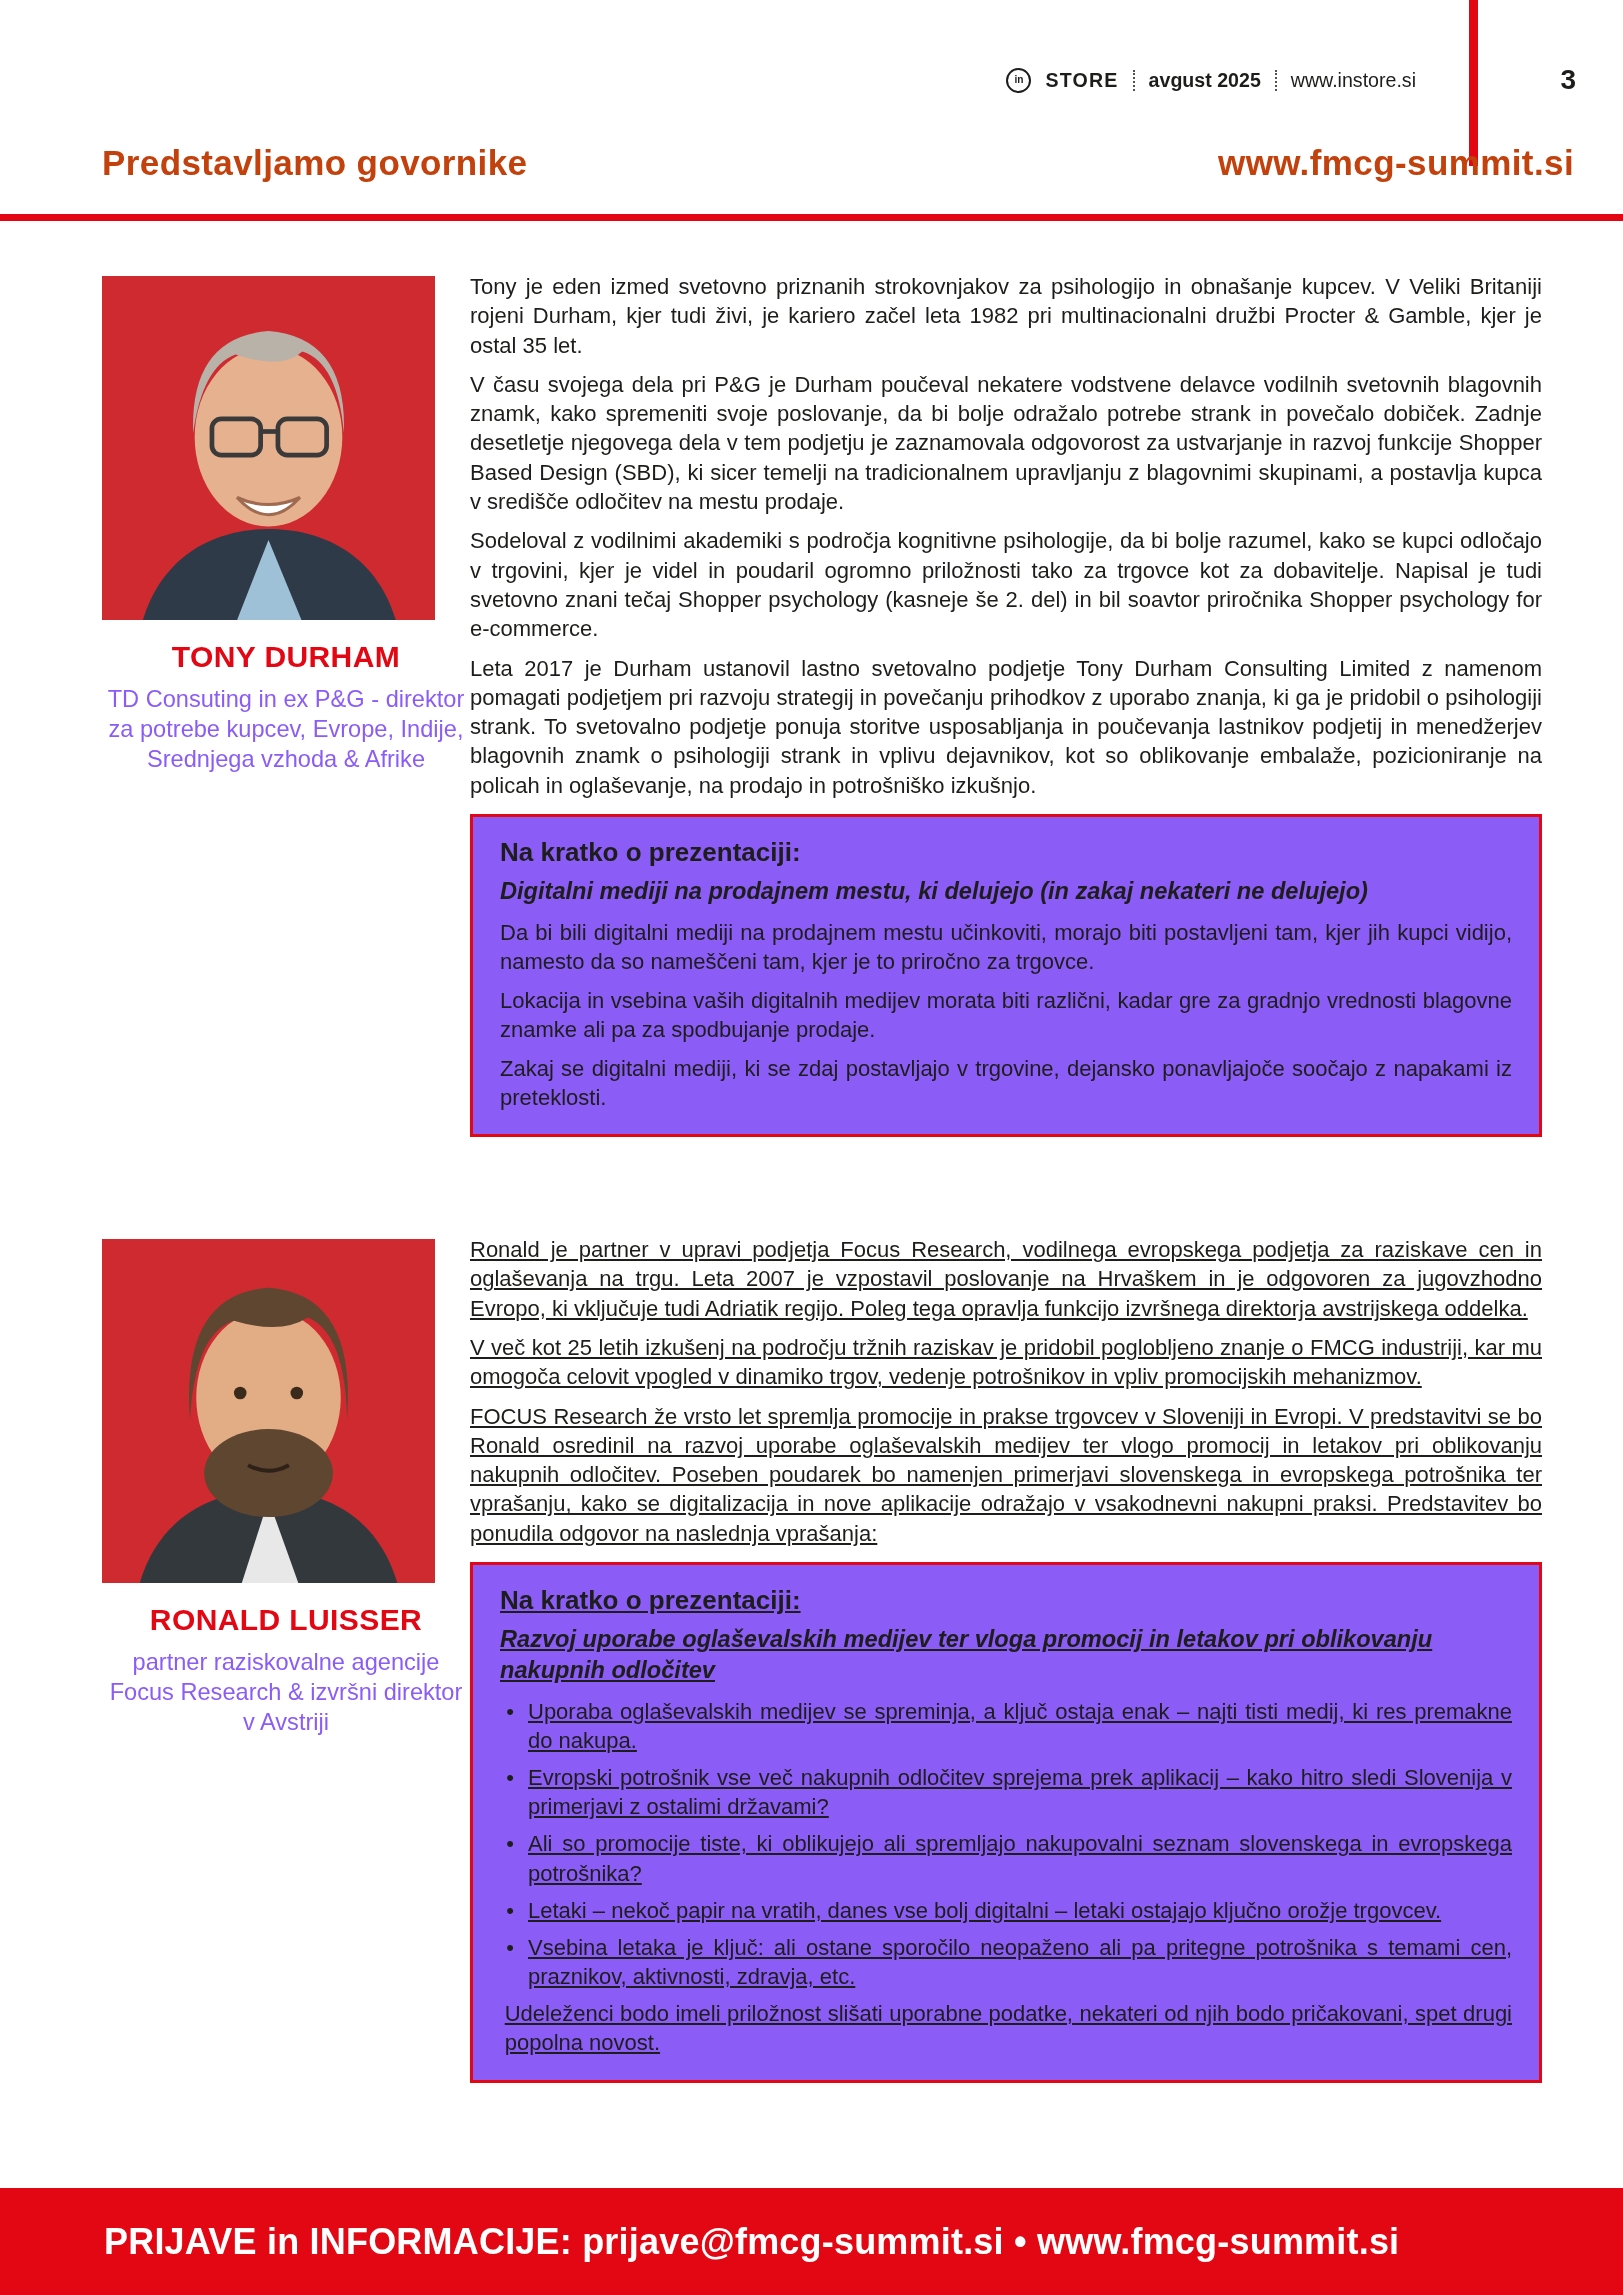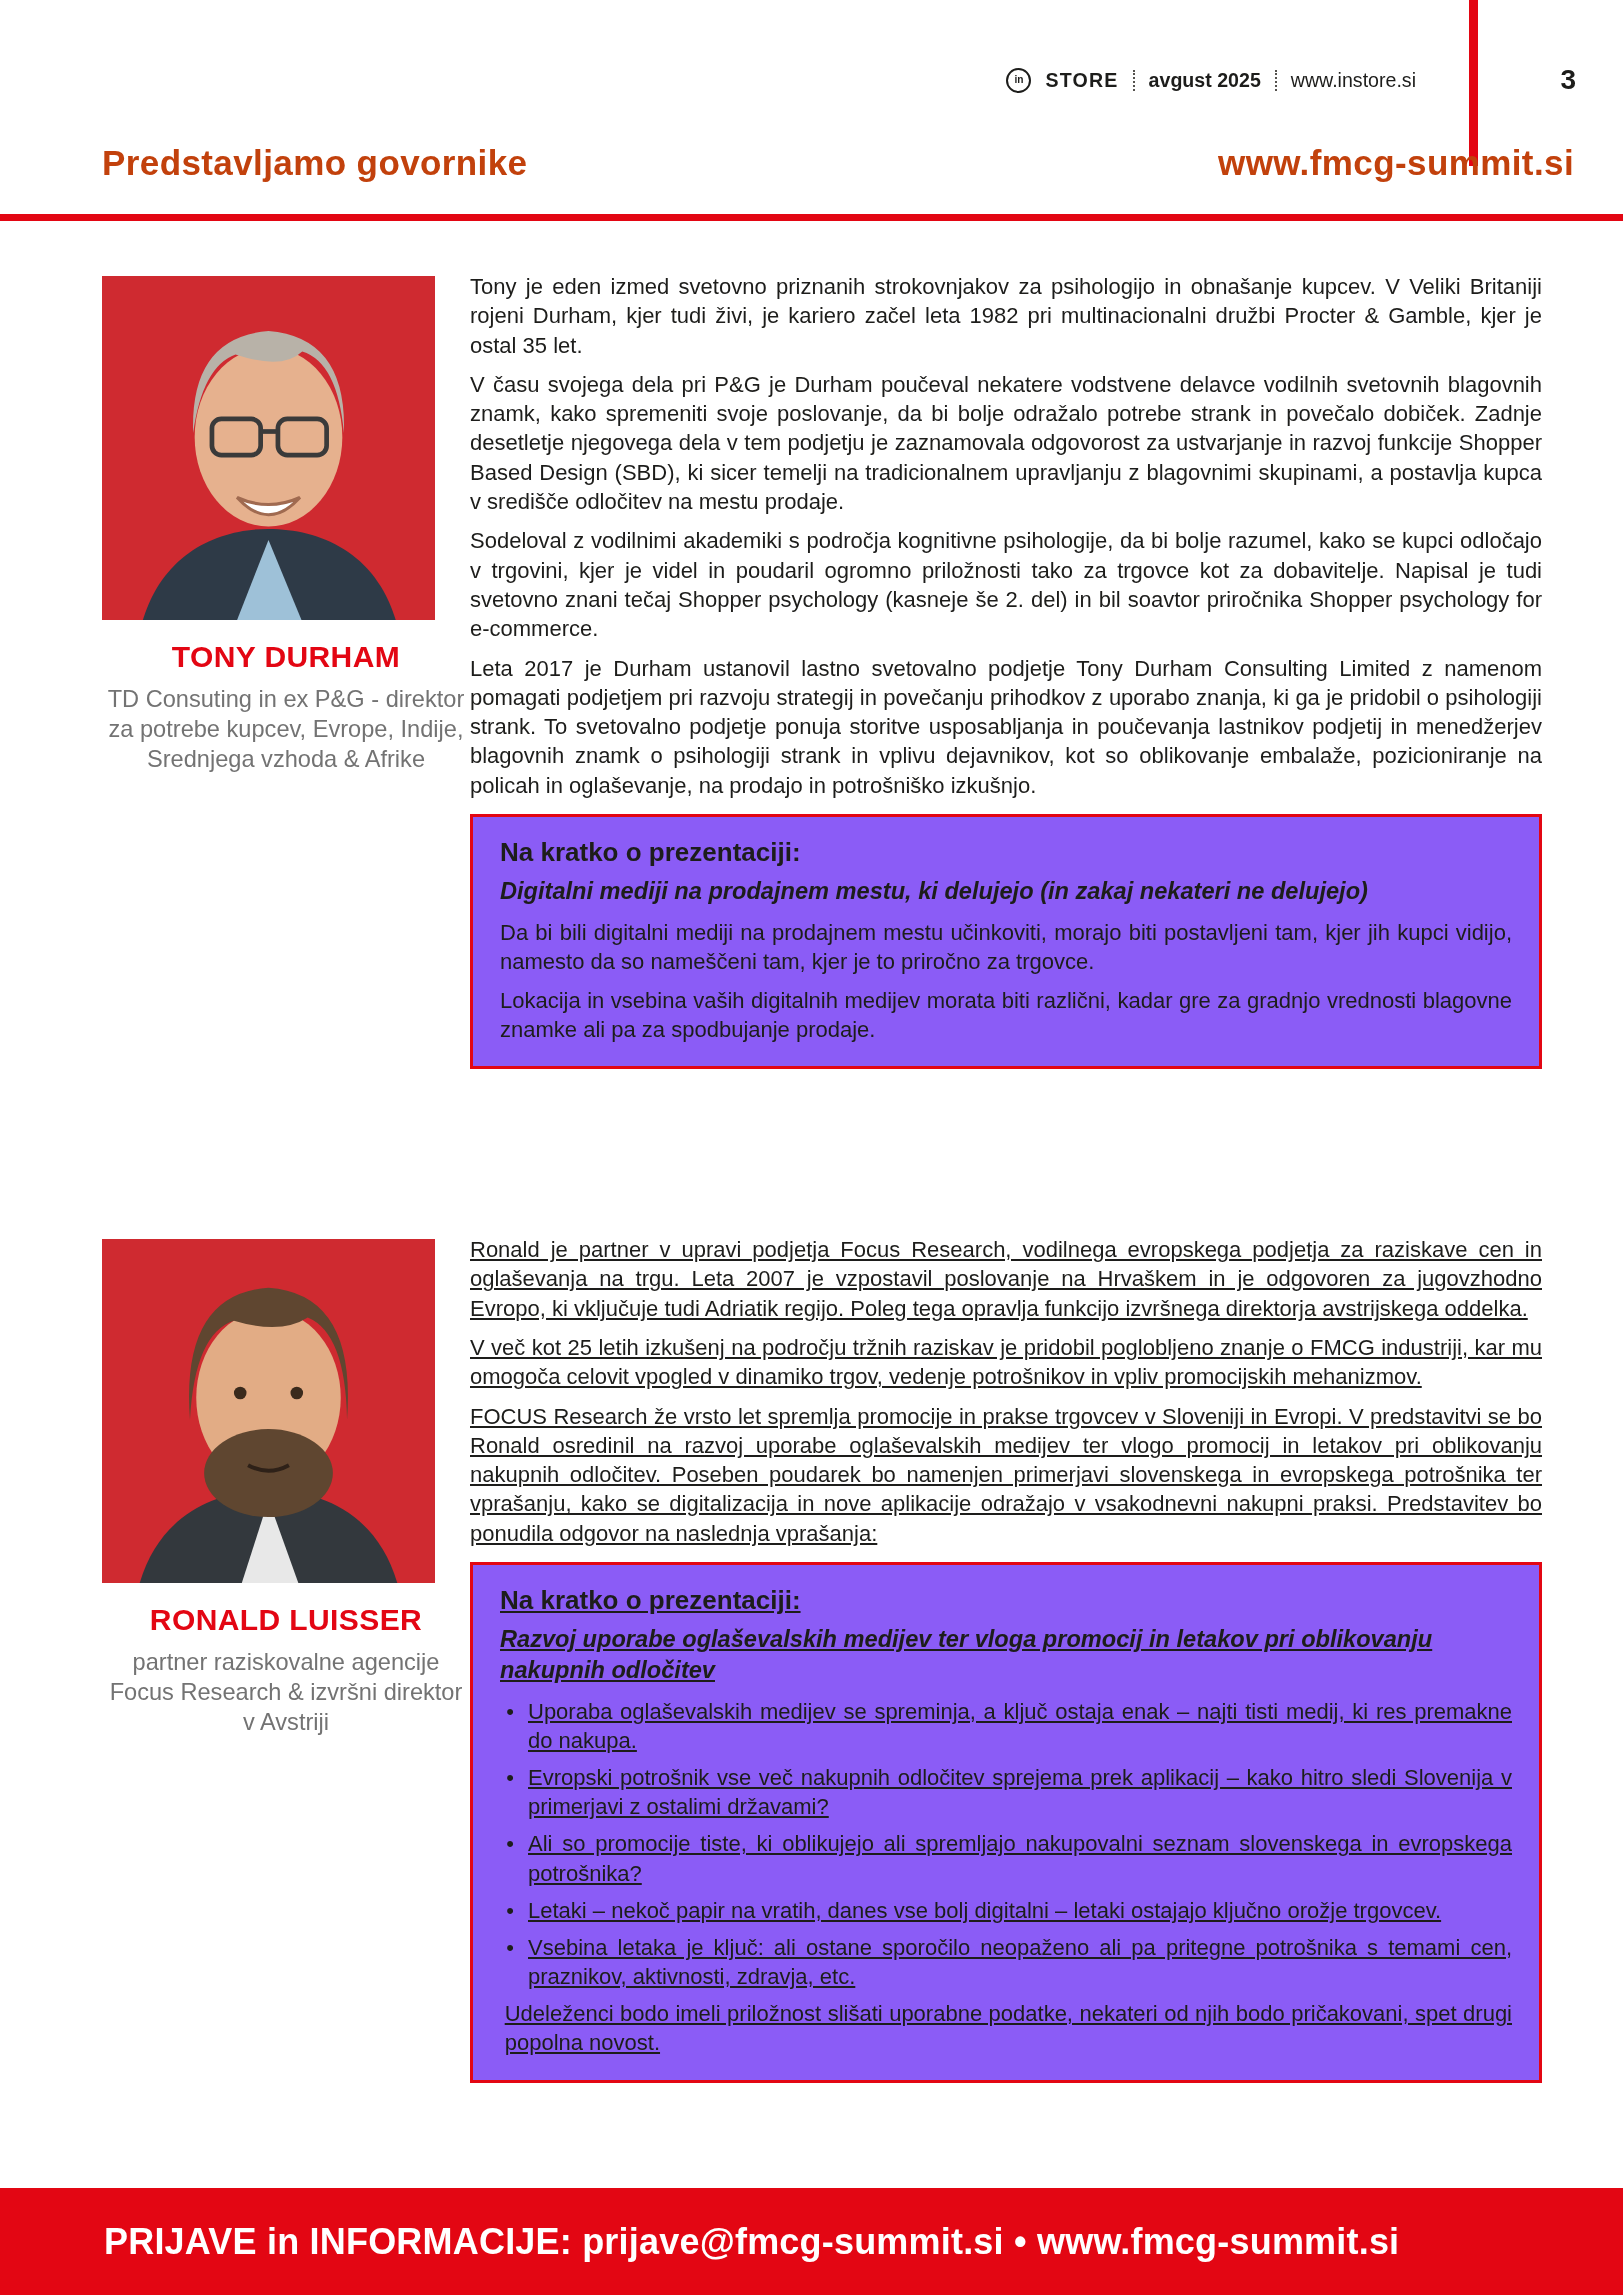--- a/index.html
+++ b/index.html
@@ -40,21 +40,21 @@
     position:absolute; top:214px; left:0; width:100%; height:7px;
     background:var(--color-accent,#e30613);
   }
 
   
   .speaker-aside { position:absolute; left:102px; width:368px; text-align:center; }
   .aside-1 { top:276px; }
   .aside-2 { top:1239px; }
   .photo { width:333px; height:344px; overflow:hidden; display:block; }
   .speaker-name { margin-top:20.4px; font-size:30px; font-weight:bold; color:var(--color-accent,#e30613); letter-spacing:0.4px; }
-  .speaker-role { margin-top:9.4px; font-size:23.6px; line-height:1.28; color:#737373; padding:0 4.7px; }
+  .speaker-role { margin-top:9.4px; font-size:23.6px; line-height:1.28; color:#8b5cf6; padding:0 4.7px; }
 
   
   .speaker-col { position:absolute; left:470px; width:1072px; }
   .col-1 { top:272px; }
   .col-2 { top:1235px;text-decoration:underline; }
   .bio p { font-size:22px; line-height:1.33; text-align:justify; margin-bottom:10.2px; }
 
   .preso-box {
     border:3.1px solid var(--color-accent,#e30613);
     padding:20.4px 27px 22px; margin-top:14px; background:#8b5cf6;
@@ -125,20 +125,21 @@
       <p>Tony je eden izmed svetovno priznanih strokovnjakov za psihologijo in obnašanje kupcev. V Veliki Britaniji rojeni Durham, kjer tudi živi, je kariero začel leta 1982 pri multinacionalni družbi Procter &amp; Gamble, kjer je ostal 35 let.</p>
       <p>V času svojega dela pri P&amp;G je Durham poučeval nekatere vodstvene delavce vodilnih svetovnih blagovnih znamk, kako spremeniti svoje poslovanje, da bi bolje odražalo potrebe strank in povečalo dobiček. Zadnje desetletje njegovega dela v tem podjetju je zaznamovala odgovorost za ustvarjanje in razvoj funkcije Shopper Based Design (SBD), ki sicer temelji na tradicionalnem upravljanju z blagovnimi skupinami, a postavlja kupca v središče odločitev na mestu prodaje.</p>
       <p>Sodeloval z vodilnimi akademiki s področja kognitivne psihologije, da bi bolje razumel, kako se kupci odločajo v trgovini, kjer je videl in poudaril ogromno priložnosti tako za trgovce kot za dobavitelje. Napisal je tudi svetovno znani tečaj Shopper psychology (kasneje še 2. del) in bil soavtor priročnika Shopper psychology for e-commerce.</p>
       <p>Leta 2017 je Durham ustanovil lastno svetovalno podjetje Tony Durham Consulting Limited z namenom pomagati podjetjem pri razvoju strategij in povečanju prihodkov z uporabo znanja, ki ga je pridobil o psihologiji strank. To svetovalno podjetje ponuja storitve usposabljanja in poučevanja lastnikov podjetij in menedžerjev blagovnih znamk o psihologiji strank in vplivu dejavnikov, kot so oblikovanje embalaže, pozicioniranje na policah in oglaševanje, na prodajo in potrošniško izkušnjo.</p>
     </div>
     <div class="preso-box">
       <div class="preso-heading">Na kratko o prezentaciji:</div>
       <div class="preso-title">Digitalni mediji na prodajnem mestu, ki delujejo (in zakaj nekateri ne delujejo)</div>
       <p>Da bi bili digitalni mediji na prodajnem mestu učinkoviti, morajo biti postavljeni tam, kjer jih kupci vidijo, namesto da so nameščeni tam, kjer je to priročno za trgovce.</p>
       <p>Lokacija in vsebina vaših digitalnih medijev morata biti različni, kadar gre za gradnjo vrednosti blagovne znamke ali pa za spodbujanje prodaje.</p>
+      <p>Zakaj se digitalni mediji, ki se zdaj postavljajo v trgovine, dejansko ponavljajoče soočajo z napakami iz preteklosti.</p>
     </div>
   </div>
 
   <div class="speaker-aside aside-2">
     <span class="photo">
       <svg width="333" height="344" viewBox="0 0 424 438" xmlns="http://www.w3.org/2000/svg">
         <rect x="0" y="0" width="424" height="438" fill="#cf2a30"></rect>
         <path d="M48,438 C74,350 146,320 212,320 C280,320 350,350 376,438 Z" fill="#33383d"></path>
         <polygon points="178,438 212,332 250,438" fill="#e8e8e8"></polygon>
         <ellipse cx="212" cy="202" rx="92" ry="112" fill="#e2ac85"></ellipse>

